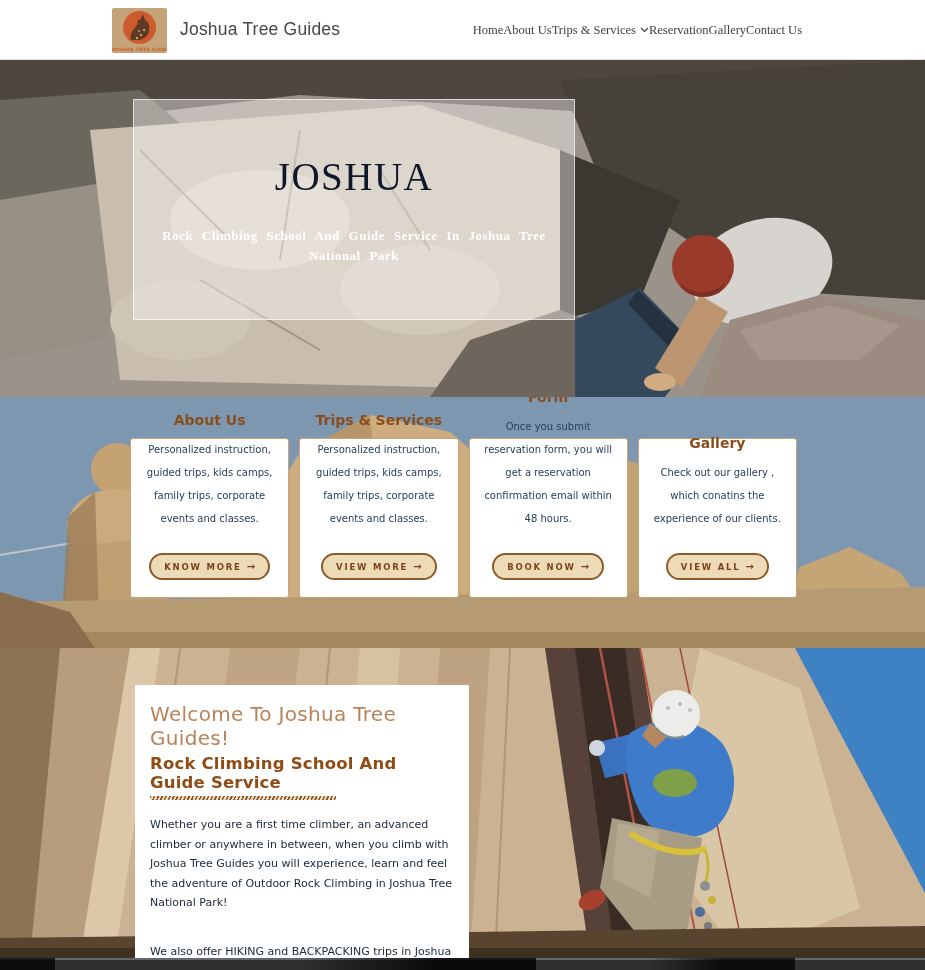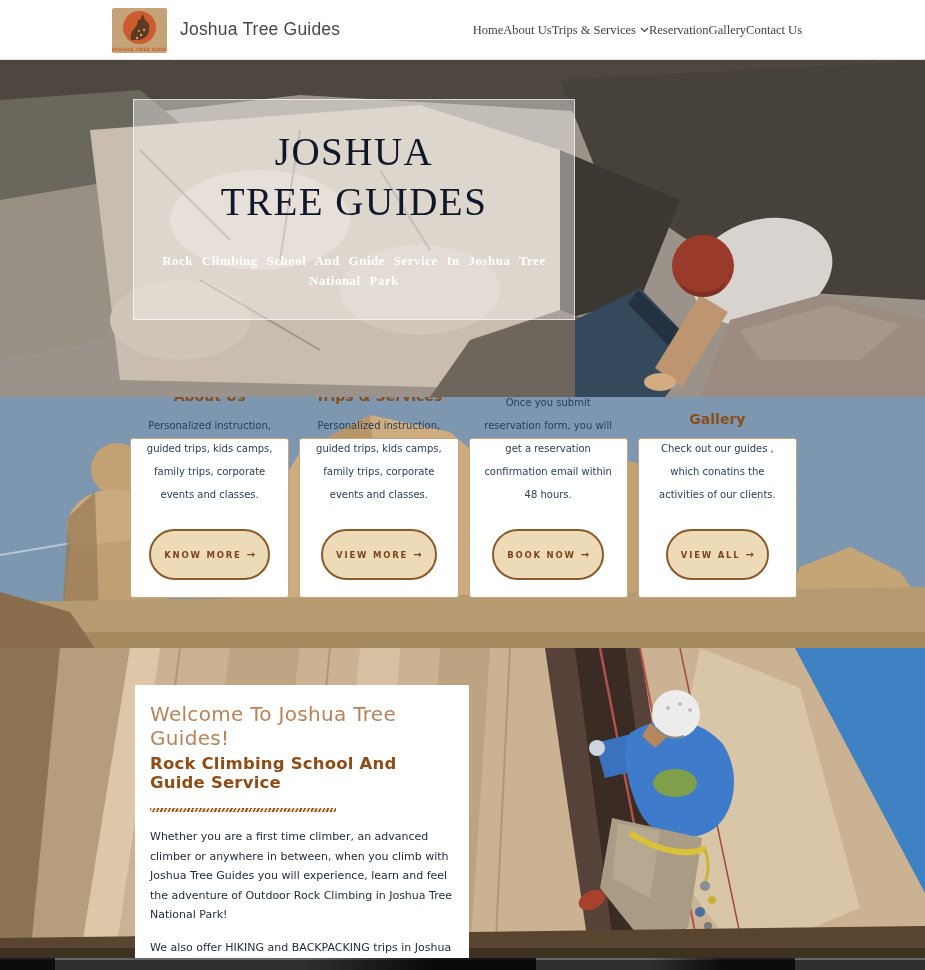--- a/index.html
+++ b/index.html
@@ -77,42 +77,42 @@
     font-size:14px; font-weight:bold; color:#8a4e1d; margin-bottom:9px; line-height:1.2;
   }
   .card-body {
     font-size:10px; color:#27415a; line-height:2.3; margin-bottom:23px;
   }
   .pill-button {
     display:inline-flex; align-items:center; gap:5px;
     background:#eddbb8; border:2px solid #8a5a2b; border-radius:999px;
     color:#7c441c; font-family:"DejaVu Sans", sans-serif;
     font-size:8.5px; font-weight:bold; letter-spacing:1.8px;
-    padding:18px 13px; cursor:pointer; white-space:nowrap;
+    padding:6px 13px; cursor:pointer; white-space:nowrap;
   }
   .pill-button .arrow { font-size:10px; letter-spacing:0; }
 
   
   .section-welcome { position:relative; height:310px; overflow:hidden; background:#cbb292; }
   .welcome-box {
     position:absolute; left:135px; top:37px; width:334px;
     background:#ffffff; padding:17px 15px 20px;
   }
   .welcome-eyebrow {
     font-size:20px; color:#b9835a; letter-spacing:0.3px; margin-bottom:4px; font-weight:400;
   }
   .welcome-heading {
-    font-size:16.5px; font-weight:bold; color:#8f4c15; margin-bottom:16px; letter-spacing:0.2px;
+    font-size:16.5px; font-weight:bold; color:#8f4c15; margin-bottom:4px; letter-spacing:0.2px;
   }
   .hatch-divider {
     width:186px; height:4px; margin-bottom:15px;
     background:repeating-linear-gradient(115deg, #8a5a2b 0 1.5px, #ecd9bd 1.5px 3.5px);
   }
   .welcome-paragraph {
-    font-size:11px; color:#202e3c; line-height:1.78; margin-bottom:13px;
+    font-size:11px; color:#202e3c; line-height:1.78; margin-bottom:29px;
   }
   .welcome-paragraph:last-child { margin-bottom:0; }
 
   
   .footer-strip {
     position:relative; height:12px;
     background-image:
       linear-gradient(90deg, rgba(0,0,0,0.75) 0 6%, rgba(0,0,0,0) 6% 32%,
         rgba(0,0,0,0.8) 47% 58%, rgba(0,0,0,0) 58% 70%, rgba(0,0,0,0.75) 78% 86%, rgba(0,0,0,0) 86%),
       linear-gradient(#63686d 0 2px, #2e3032 2px);
@@ -183,21 +183,20 @@
     <ellipse cx="660" cy="322" rx="16" ry="9" fill="#d2ab80"></ellipse>
     <circle cx="703" cy="206" r="31" fill="#9a3a2b"></circle>
     <path d="M674,214 A31,31 0 0,0 732,210 L720,232 A28,24 0 0,1 684,230 Z" fill="#7d2f23"></path>
 
     <polygon points="700,337 730,260 820,235 925,260 925,337" fill="#9b8b81"></polygon>
     <polygon points="740,270 830,245 900,265 860,300 760,300" fill="#ab9b90" opacity="0.7"></polygon>
   </svg>
   <div class="hero-box">
     <div class="hero-title">
       <div>JOSHUA</div>
-      <div>TREE GUIDES</div>
     </div>
     <div class="hero-subtitle">Rock Climbing School And Guide Service In Joshua Tree National Park</div>
   </div>
 </div>
 
 <div class="section-cards">
   <svg class="bg-svg" viewBox="0 0 925 251" preserveAspectRatio="none">
     <rect x="0" y="0" width="925" height="251" fill="#7e97b0"></rect>
     <line x1="0" y1="158" x2="300" y2="108" stroke="#ffffff" stroke-width="2" opacity="0.45"></line>
     <circle cx="117" cy="72" r="26" fill="#c5a274"></circle>
@@ -238,21 +237,21 @@
       <div class="card-title">Reservation Form</div>
       <div class="card-body">Once you submit reservation form, you will get a reservation confirmation  email within 48 hours.</div>
       <button class="pill-button">
         <span>BOOK NOW</span>
         <span class="arrow">→</span>
       </button>
     </div>
 
     <div class="card">
       <div class="card-title">Gallery</div>
-      <div class="card-body">Check out our guides , which conatins the activities of our clients.</div>
+      <div class="card-body">Check out our gallery , which conatins the experience of our clients.</div>
       <button class="pill-button">
         <span>VIEW ALL</span>
         <span class="arrow">→</span>
       </button>
     </div>
 
   </div>
 </div>
 
 <div class="section-welcome">

